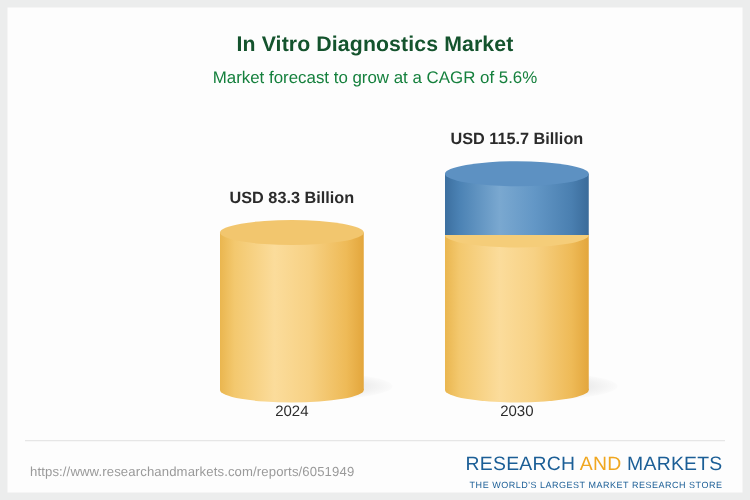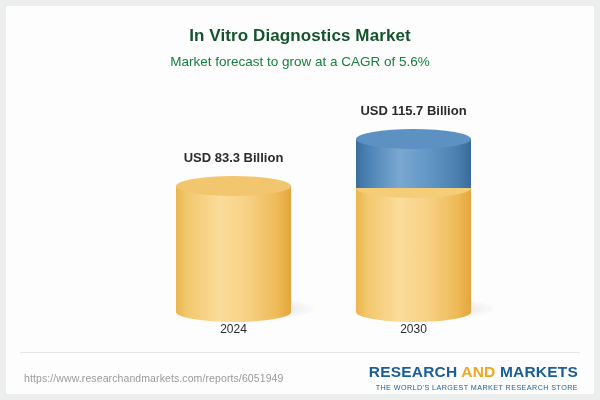--- a/index.html
+++ b/index.html
@@ -150,21 +150,21 @@
     letter-spacing: 0.1px;
   }
   .logo {
     position: absolute;
     right: 16px;
     top: 358px;
     text-align: right;
   }
   .logo-main {
     font-size: 15.5px;
-    font-weight: bold;
+    font-weight: normal;
     color: #1b5e96;
     letter-spacing: 0.2px;
     line-height: 1.05;
     text-align: right;
   }
   .logo-and {
     color: #f0a720;
   }
   .logo-tagline {
     font-size: 7.2px;

